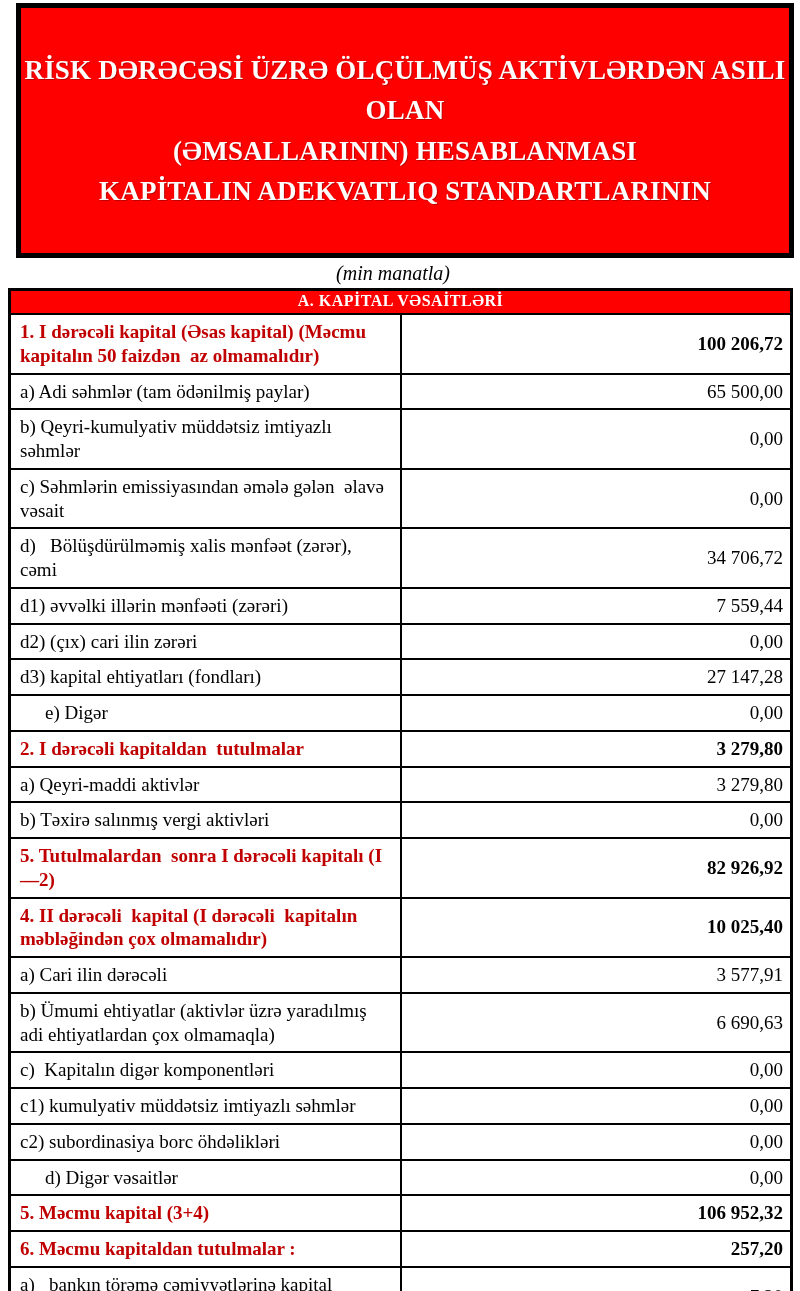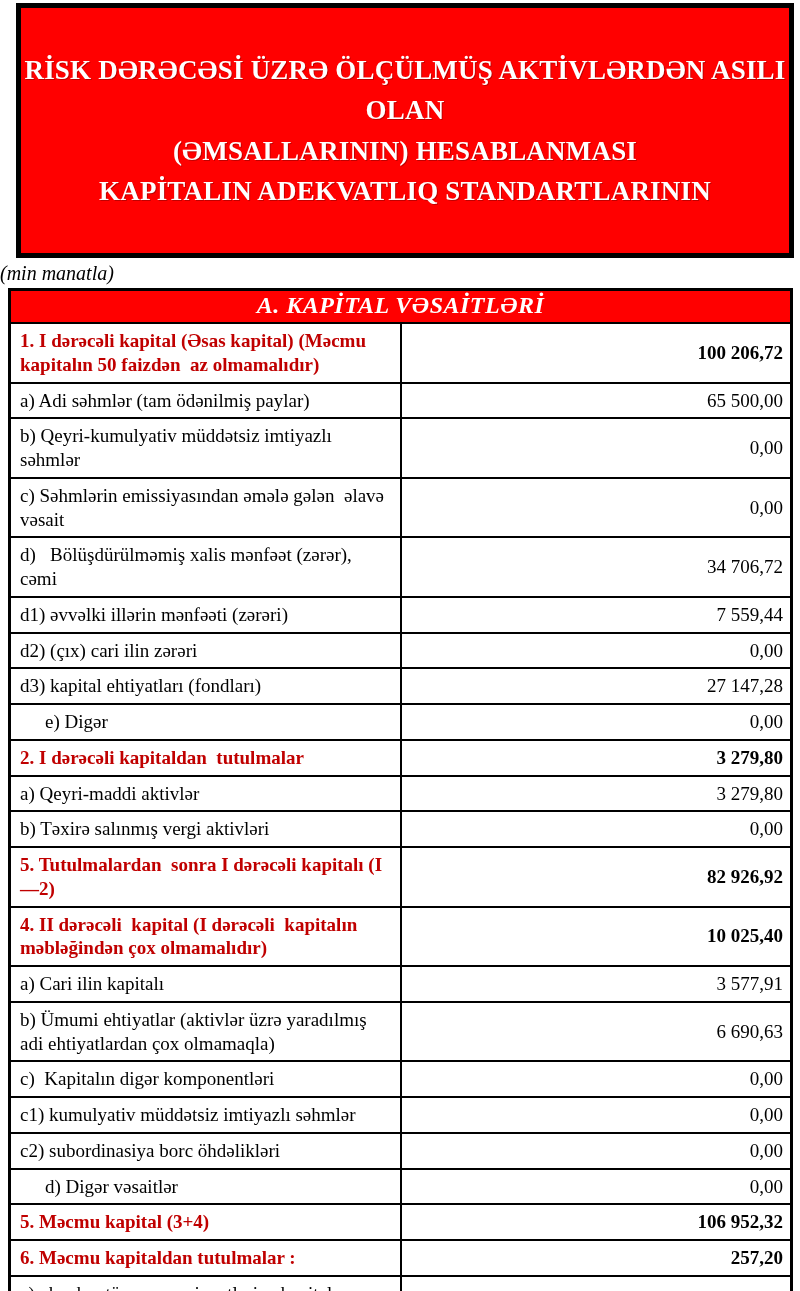--- a/index.html
+++ b/index.html
@@ -28,48 +28,47 @@
     font-weight: bold;
     font-size: 27px;
     line-height: 1.5;
     text-align: center;
     letter-spacing: 0.2px;
     text-shadow: 1px 1px 0 rgba(0,0,0,0.25);
   }
 
   
   .unit-note {
-    text-align: left;
+    text-align: center;
     font-style: italic;
     font-size: 20px;
     padding: 4px 14px 3px 0;
     color: #000000;
   }
 
   
   table.capital {
     border-collapse: collapse;
     margin: 0 7px 0 8px;
     width: 785px;
     table-layout: fixed;
   }
   table.capital, table.capital th, table.capital td {
     border: 2.5px solid #000000;
   }
   table.capital { border-width: 3px; }
   th.section-header {
     background: #ff0000;
     color: #ffffff;
-    font-size: 24px;
+    font-size: 16px;
     font-weight: bold;
     text-align: center;
     padding: 1px 0 3px 0;
     letter-spacing: 0.5px;
     border-width: 3px;
-    font-style: italic;
   }
   td.row-label {
     font-size: 19px;
     line-height: 1.25;
     padding: 5px 6px 5px 9px;
     color: #000000;
     white-space: pre-wrap;
     vertical-align: middle;
   }
   td.row-value {
@@ -153,21 +152,21 @@
       </tr>
       <tr class="red ">
         <td class="row-label">5. Tutulmalardan  sonra I dərəcəli kapitalı (I—2)</td>
         <td class="row-value">82 926,92</td>
       </tr>
       <tr class="red ">
         <td class="row-label">4. II dərəcəli  kapital (I dərəcəli  kapitalın  məbləğindən çox olmamalıdır)</td>
         <td class="row-value">10 025,40</td>
       </tr>
       <tr class="">
-        <td class="row-label">a) Cari ilin kapitalı</td>
+        <td class="row-label">a) Cari ilin dərəcəli</td>
         <td class="row-value">3 577,91</td>
       </tr>
       <tr class="">
         <td class="row-label">b) Ümumi ehtiyatlar (aktivlər üzrə yaradılmış adi ehtiyatlardan çox olmamaqla)</td>
         <td class="row-value">6 690,63</td>
       </tr>
       <tr class="">
         <td class="row-label">c)  Kapitalın digər komponentləri</td>
         <td class="row-value">0,00</td>
       </tr>

